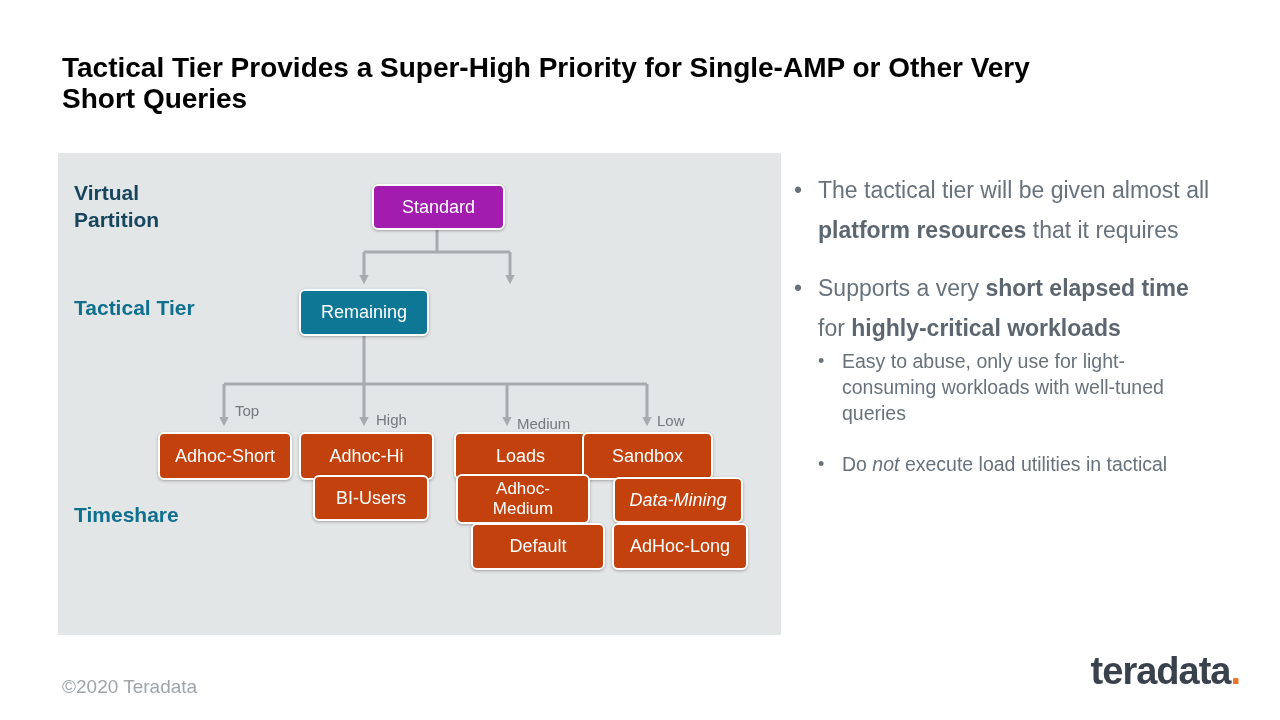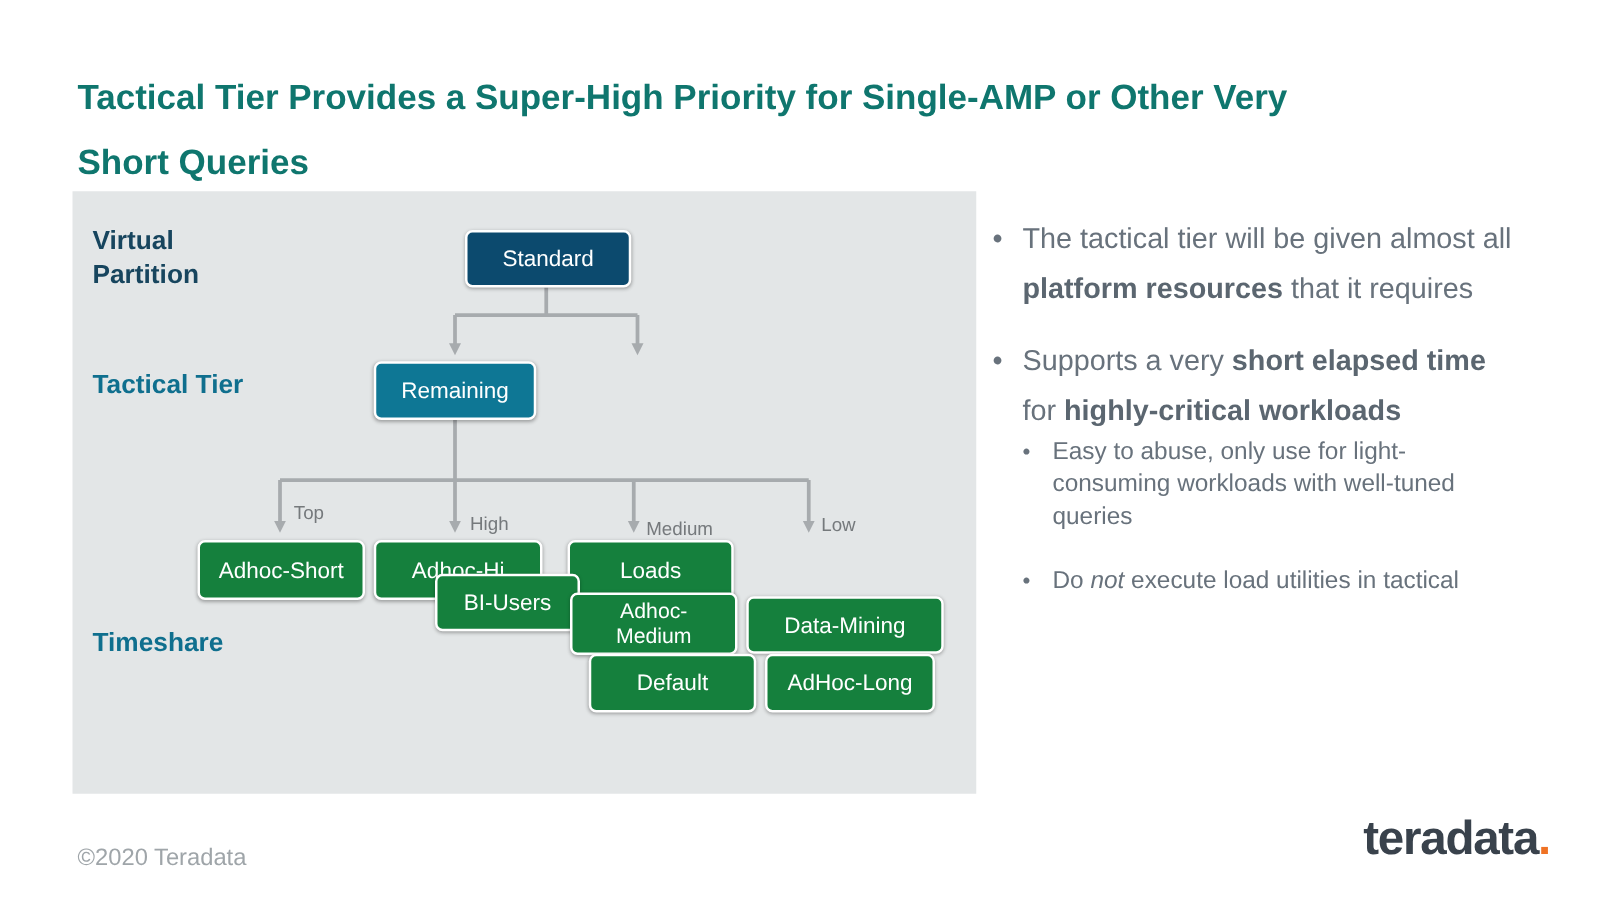--- a/index.html
+++ b/index.html
@@ -1,49 +1,49 @@
 <!DOCTYPE html>
 <html><head>
 <meta charset="utf-8">
 <style>
   html,body{margin:0;padding:0;background:#888;}
   .slide{position:relative;width:1280px;height:720px;background:#ffffff;
          font-family:"Liberation Sans",sans-serif;overflow:hidden;margin:0 auto;}
 
   
   .title{position:absolute;left:62px;top:52px;width:1150px;
-         font-size:28px;line-height:52px;font-weight:bold;color:#0f766e;white-space:pre-line;}
+         font-size:28px;line-height:31px;font-weight:bold;color:#000000;white-space:pre-line;}
 
   
   .panel{position:absolute;left:58px;top:153px;width:695px;height:482px;background:#E3E6E7;padding-left:28px;}
   .connectors{position:absolute;left:0;top:0;width:695px;height:482px;}
 
   .rowlabel{position:absolute;font-weight:bold;white-space:pre-line;}
   .lbl-vp{left:16px;top:26px;font-size:21px;line-height:27px;color:#17455E;}
   .lbl-tt{left:16px;top:143px;font-size:21px;color:#0F6F8E;}
   .lbl-ts{left:16px;top:350px;font-size:21px;color:#0F6F8E;}
 
   .node{position:absolute;border-radius:6px;border:2px solid #ffffff;
         box-shadow:0 1px 3px rgba(0,0,0,.30);color:#ffffff;display:flex;
         align-items:center;justify-content:center;font-size:18px;text-align:center;
         box-sizing:border-box;white-space:pre-line;}
-  .dark{background:#0c4a6e;}
+  .dark{background:#a21caf;}
   .mid{background:#0E7795;}
-  .light{background:#15803d;}
+  .light{background:#c2410c;}
 
   .n-standard{left:314px;top:31px;width:133px;height:46px;}
   .n-remaining{left:241px;top:136px;width:130px;height:47px;}
   .n-singleamp{left:385px;top:136px;width:135px;height:47px;}
   .n-adhocshort{left:100px;top:279px;width:134px;height:48px;}
   .n-adhochi{left:241px;top:279px;width:135px;height:48px;}
   .n-loads{left:396px;top:279px;width:133px;height:48px;}
   .n-sandbox{left:524px;top:279px;width:131px;height:48px;}
-  .n-biusers{left:255px;top:306px;width:116px;height:46px;margin-left:35px;}
+  .n-biusers{left:255px;top:322px;width:116px;height:46px;}
   .n-adhocmedium{left:398px;top:321px;width:134px;height:50px;font-size:17px;line-height:20px;}
-  .n-datamining{left:539px;top:324px;width:158px;height:46px;}
+  .n-datamining{left:555px;top:324px;width:130px;height:46px;font-style:italic;}
   .n-default{left:413px;top:370px;width:134px;height:47px;}
   .n-adhoclong{left:554px;top:370px;width:136px;height:47px;}
 
   .tierlabel{position:absolute;font-size:15px;color:#75797C;}
   .tl-top{left:177px;top:249px;}
   .tl-high{left:318px;top:258px;}
   .tl-medium{left:459px;top:262px;}
   .tl-low{left:599px;top:259px;}
 
   
@@ -106,20 +106,21 @@
     <div class="tierlabel tl-top">Top</div>
     <div class="tierlabel tl-high">High</div>
     <div class="tierlabel tl-medium">Medium</div>
     <div class="tierlabel tl-low">Low</div>
 
     <div class="node dark n-standard">Standard</div>
     <div class="node mid n-remaining">Remaining</div>
     <div class="node light n-adhocshort">Adhoc-Short</div>
     <div class="node light n-adhochi">Adhoc-Hi</div>
     <div class="node light n-loads">Loads</div>
+    <div class="node light n-sandbox">Sandbox</div>
     <div class="node light n-biusers">BI-Users</div>
     <div class="node light n-adhocmedium">Adhoc-
 Medium</div>
     <div class="node light n-datamining">Data-Mining</div>
     <div class="node light n-default">Default</div>
     <div class="node light n-adhoclong">AdHoc-Long</div>
   </div>
 
   <div class="bullets">
     <ul class="b-main">

